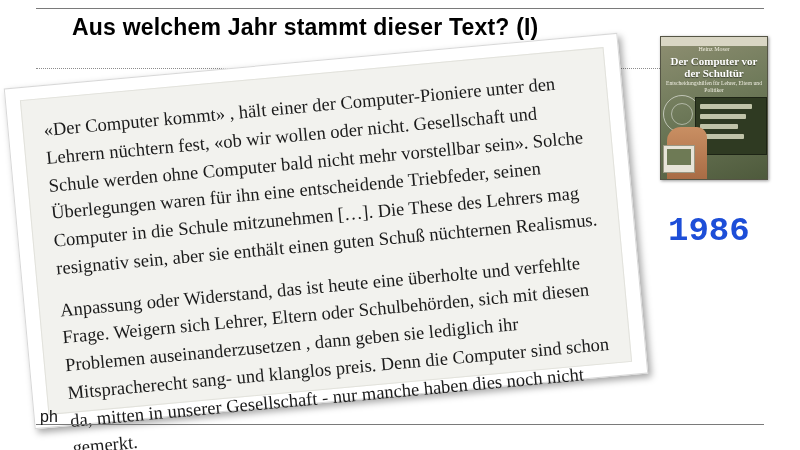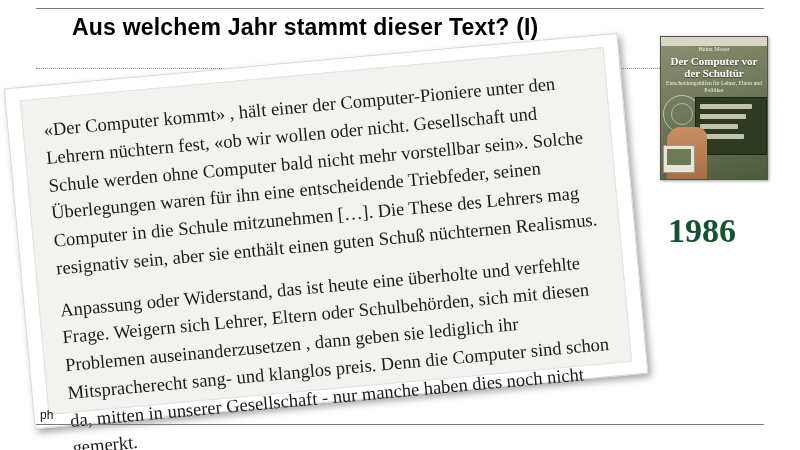--- a/index.html
+++ b/index.html
@@ -199,29 +199,29 @@
     border: 1px solid rgba(255,255,255,0.45);
     border-radius: 50%;
   }
 
   .year {
     position: absolute;
     left: 668px;
     top: 212px;
     font-size: 34px;
     font-weight: bold;
-    color: #14532d;
-    font-family: Liberation Serif, serif;
+    color: #1d4ed8;
+    font-family: Liberation Mono, monospace;
   }
 
   .footer-label {
     position: absolute;
     left: 40px;
     top: 408px;
-    font-size: 12px;
+    font-size: 16px;
     color: #111111;
     font-family: "Liberation Sans", sans-serif;
   }
 </style>
 </head>
 <body>
 
 <div class="slide">
 
   <div class="rule-top"></div>

